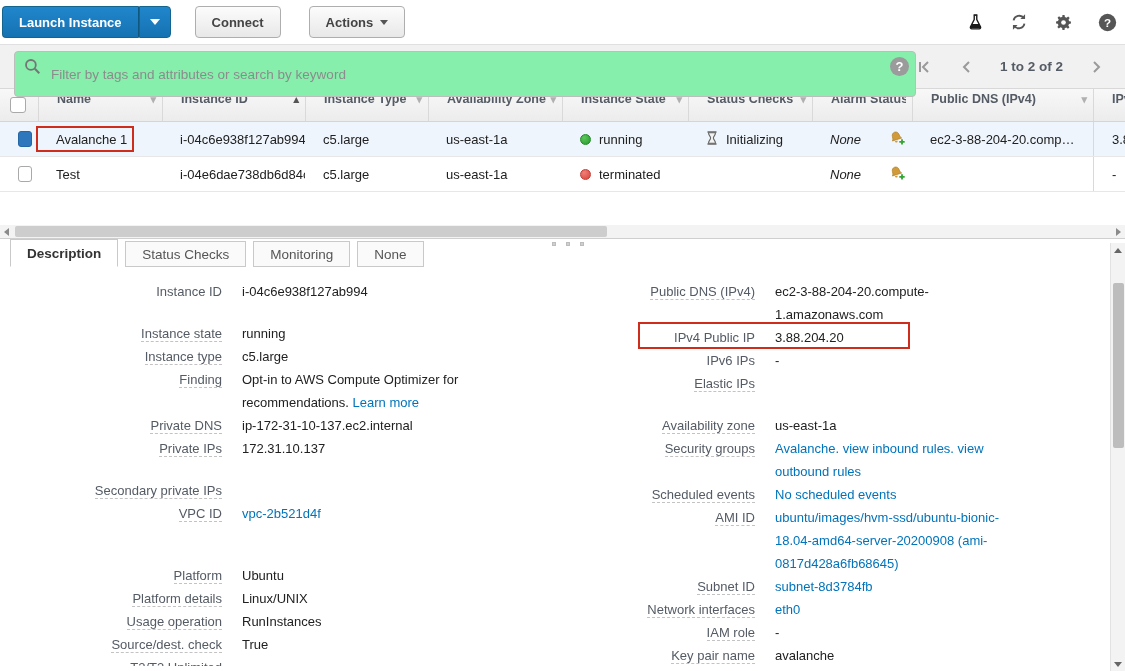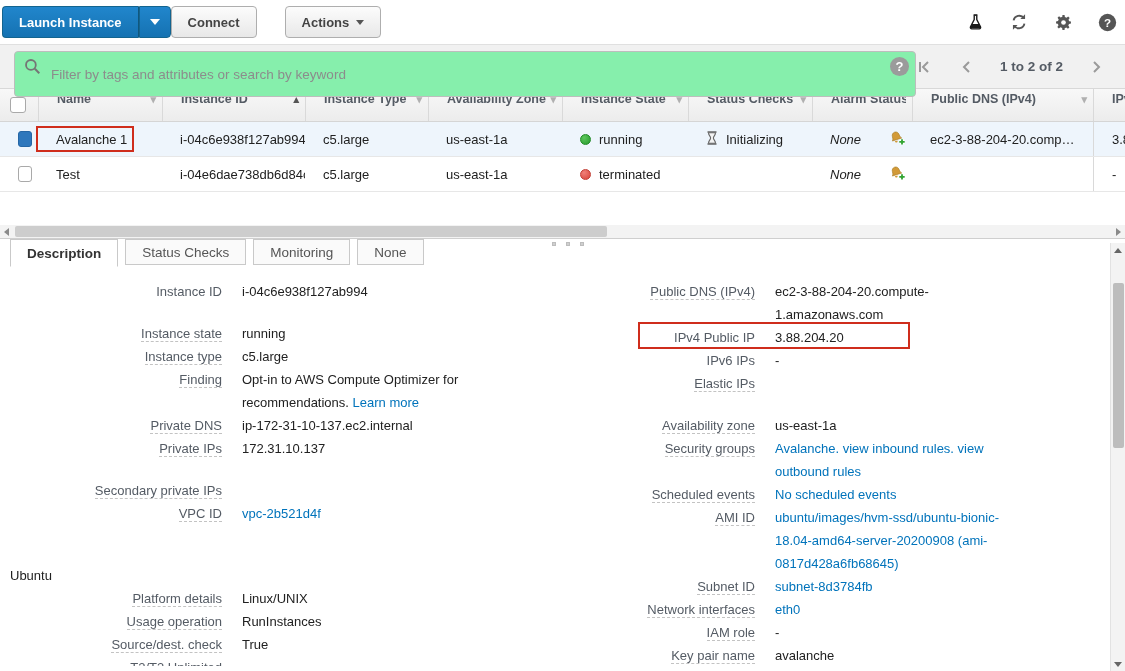--- a/index.html
+++ b/index.html
@@ -2,21 +2,21 @@
 <html><head>
 <meta charset="utf-8">
 <style>
   * { margin:0; padding:0; box-sizing:border-box; }
   html,body { background:#fff; }
   body { font-family:"Liberation Sans", sans-serif; font-size:13px; color:#212121; }
   .app { position:relative; width:1125px; height:671px; overflow:hidden; background:#fff; }
 
   
   .toolbar { height:44px; display:flex; align-items:center; padding:0 8px 0 2px; background:#fff; }
-  .btn-split { display:flex; margin-right:0; }
+  .btn-split { display:flex; margin-right:24px; }
   .btn-primary {
     background:linear-gradient(#2186cc,#1572b2); color:#fff; font-weight:bold; font-size:13px;
     border:1px solid #13648f; padding:0 16px; height:32px; cursor:pointer;
     font-family:"Liberation Sans",sans-serif;
   }
   .btn-primary.main { border-radius:4px 0 0 4px; border-right:1px solid #10577d; }
   .btn-primary.caret-part { border-radius:0 4px 4px 0; width:32px; padding:0; display:flex; align-items:center; justify-content:center; }
   .caret-down-white { width:0; height:0; border-left:5px solid transparent; border-right:5px solid transparent; border-top:6px solid #fff; }
   .caret-down-dark { width:0; height:0; border-left:4px solid transparent; border-right:4px solid transparent; border-top:5px solid #555; margin-left:7px; }
   .btn {
@@ -80,21 +80,21 @@
   .hscroll { height:14px; display:flex; background:#f3f3f3; border-bottom:1px solid #cfcfcf; }
   .hs-arrow { width:13px; height:13px; display:flex; align-items:center; justify-content:center; cursor:pointer; background:#f3f3f3; }
   .tri-left { width:0;height:0;border-top:4px solid transparent;border-bottom:4px solid transparent;border-right:5px solid #8a8a8a; }
   .tri-right { width:0;height:0;border-top:4px solid transparent;border-bottom:4px solid transparent;border-left:5px solid #8a8a8a; }
   .tri-up { width:0;height:0;border-left:4px solid transparent;border-right:4px solid transparent;border-bottom:5px solid #666; }
   .tri-down { width:0;height:0;border-left:4px solid transparent;border-right:4px solid transparent;border-top:5px solid #666; }
   .hs-track { flex:1; position:relative; }
   .hs-thumb { position:absolute; left:2px; top:1px; height:11px; width:592px; background:#cdcdcd; border-radius:2px; cursor:pointer; }
 
   
-  .tabs-row { position:relative; height:28px; display:flex; padding-left:10px; background:#fff; }
+  .tabs-row { position:relative; height:28px; display:flex; align-items:flex-end; padding-left:10px; background:#fff; }
   .tab { height:26px; display:flex; align-items:center; padding:0 16px; font-size:13.5px; color:#555;
     background:#fafafa; border:1px solid #c9c9c9; margin-right:7px; cursor:pointer; white-space:nowrap; }
   .tab.active { background:#fff; border-bottom:1px solid #fff; font-weight:bold; color:#333; height:28px; }
   .drag-dots { position:absolute; left:552px; top:3px; display:flex; gap:10px; cursor:row-resize; }
   .drag-dots i { width:4px; height:4px; background:#cfcfcf; border:1px solid #bdbdbd; display:block; }
 
   
   .desc-wrap { position:relative; height:399px; overflow:hidden; background:#fff; }
   .desc-cols { display:flex; padding-top:13px; }
   .dcol { display:flex; flex-direction:column; }
@@ -366,20 +366,21 @@
         </div>
         <div class="drow gap-sm">
           <div class="dlabel"><span>Secondary private IPs</span></div>
           <div class="dvalue"></div>
         </div>
         <div class="drow">
           <div class="dlabel"><span>VPC ID</span></div>
           <div class="dvalue link">vpc-2b521d4f</div>
         </div>
         <div class="drow gap-lg">
+          <div class="dlabel"><span>Platform</span></div>
           <div class="dvalue">Ubuntu</div>
         </div>
         <div class="drow">
           <div class="dlabel"><span>Platform details</span></div>
           <div class="dvalue">Linux/UNIX</div>
         </div>
         <div class="drow">
           <div class="dlabel"><span>Usage operation</span></div>
           <div class="dvalue">RunInstances</div>
         </div>

